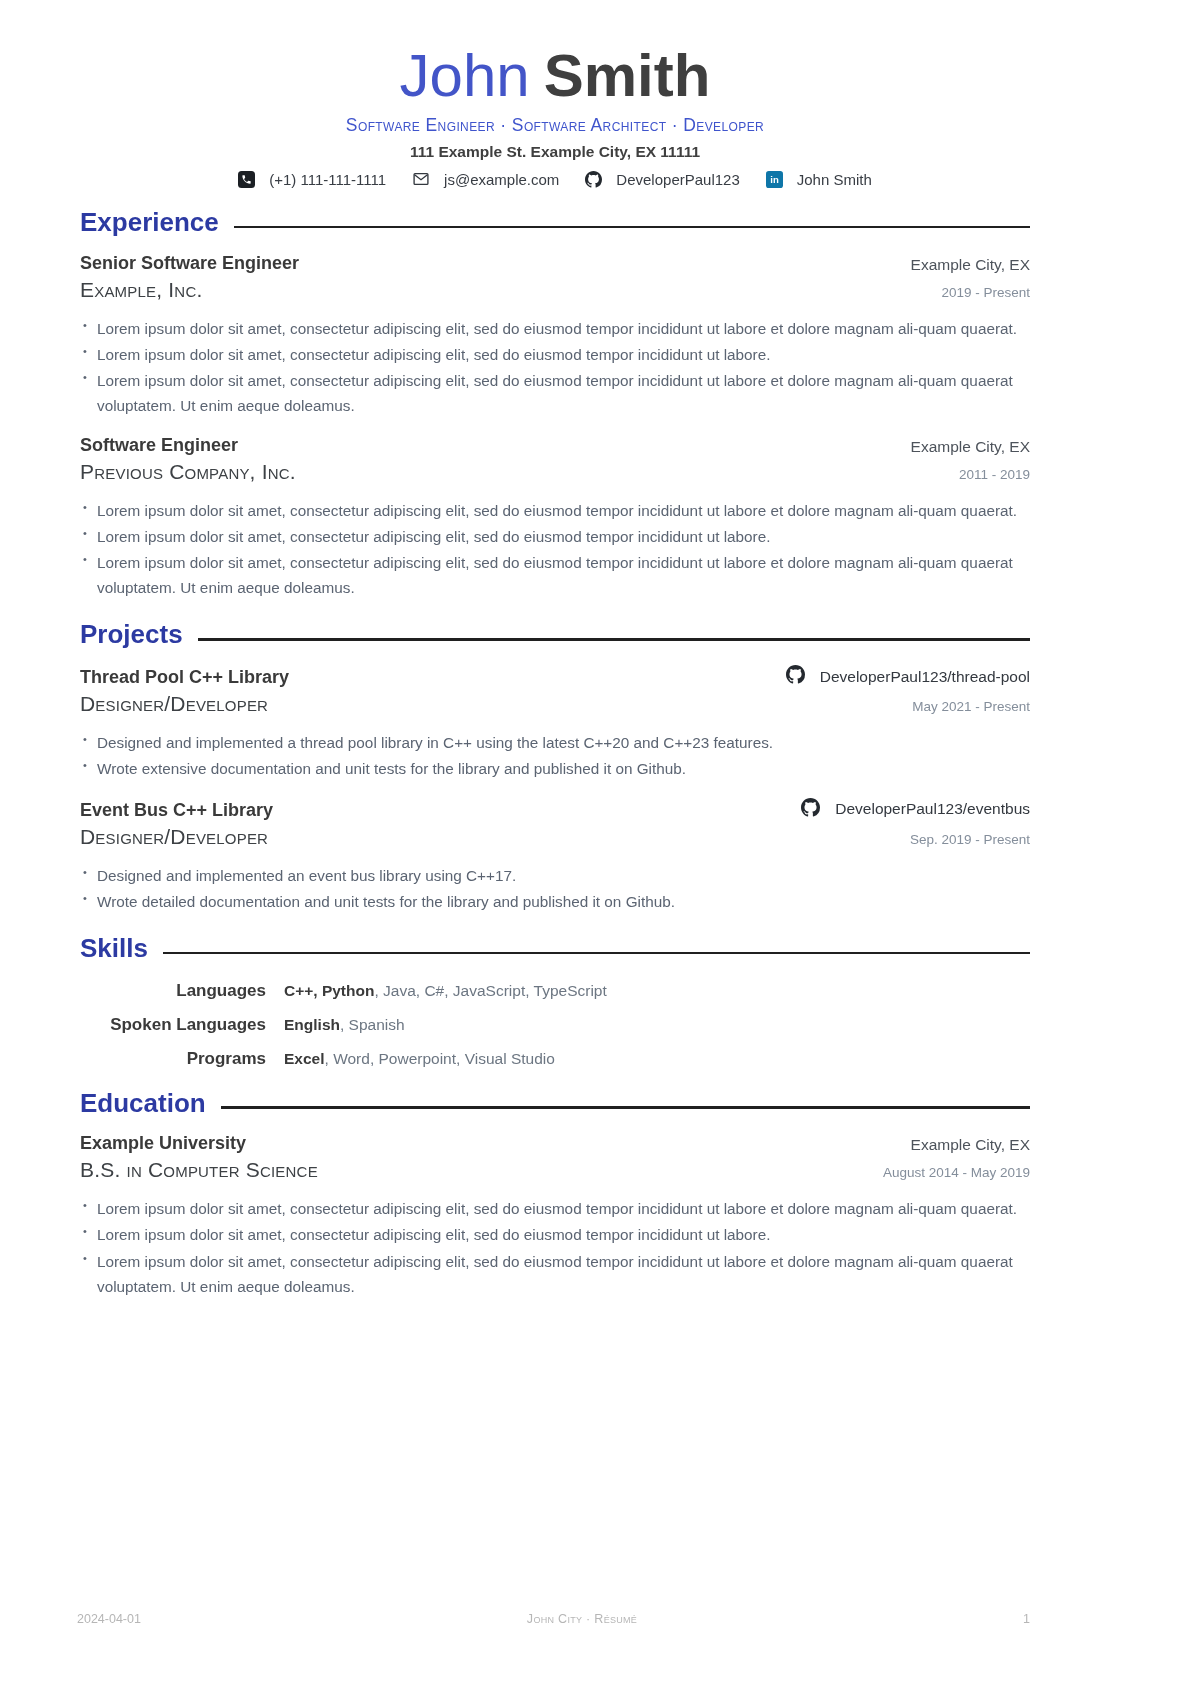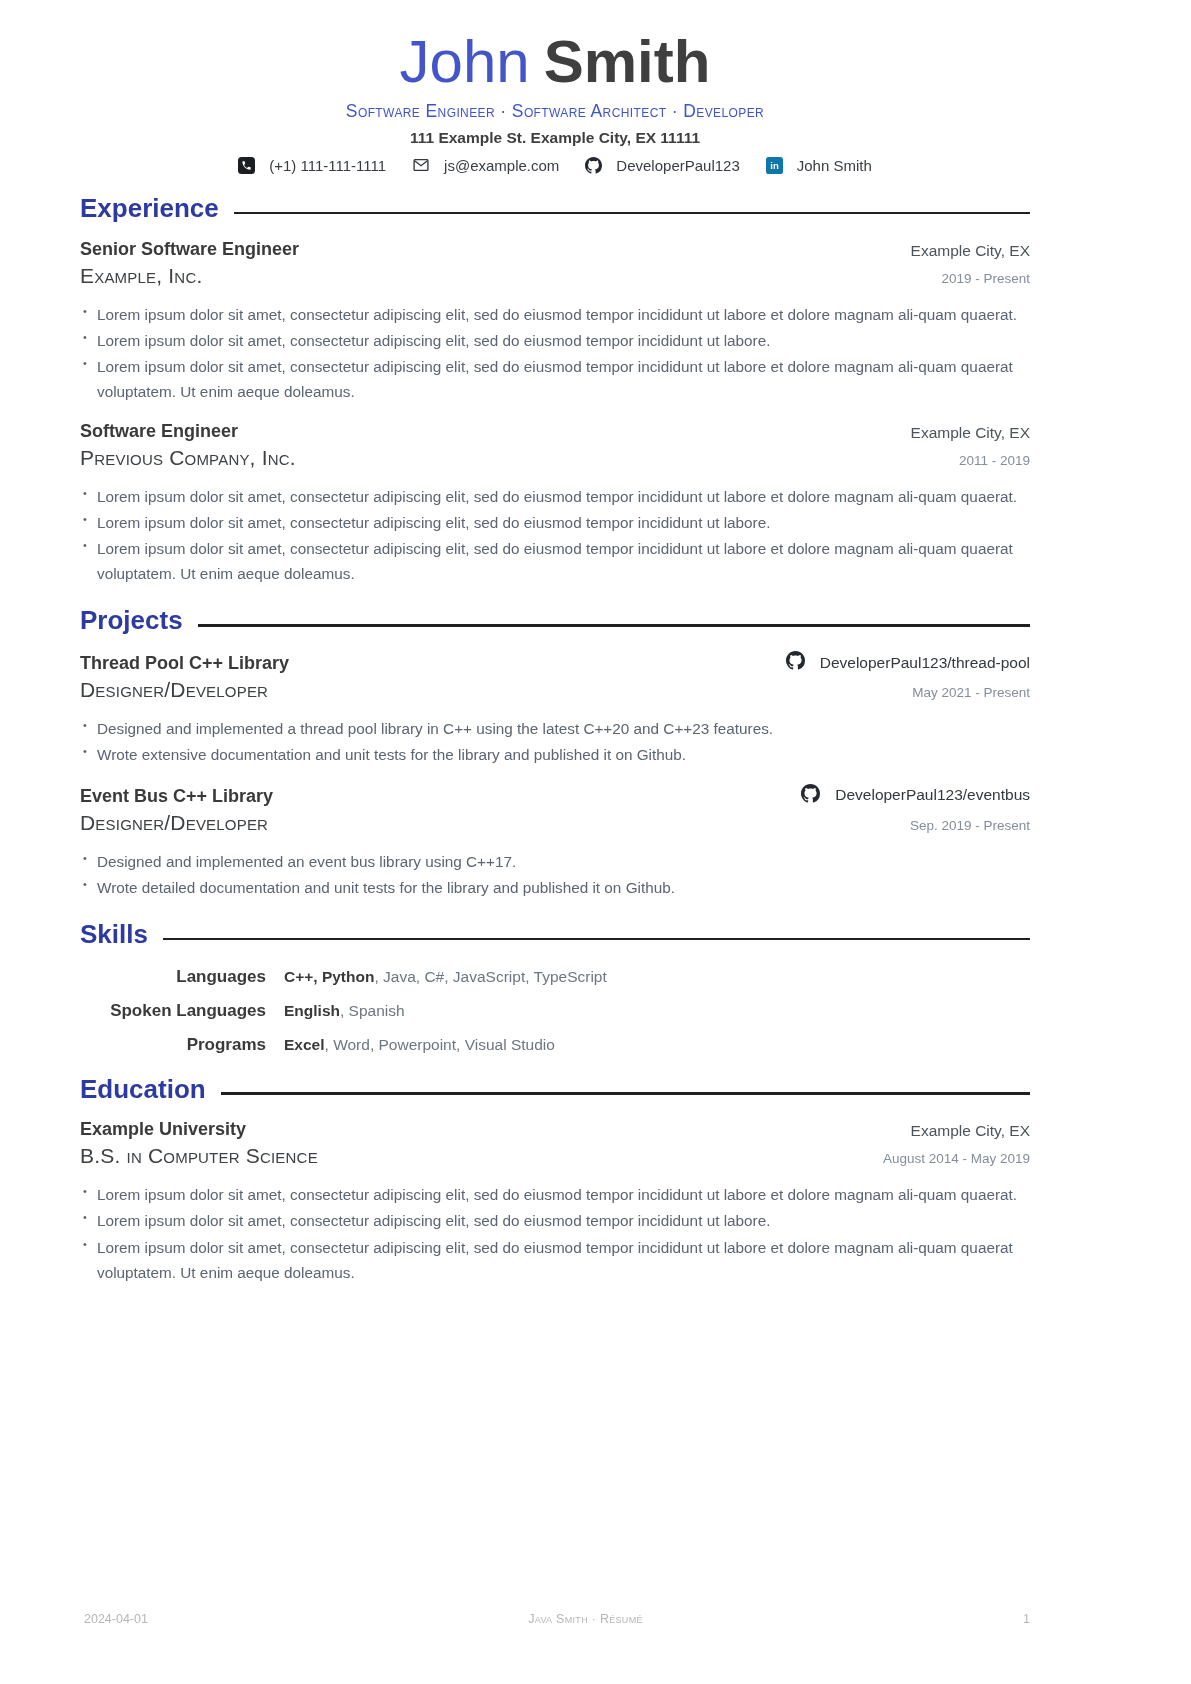--- a/index.html
+++ b/index.html
@@ -14,21 +14,21 @@
   }
   *{box-sizing:border-box;}
   html,body{margin:0;padding:0;}
   body{
     width:1191px;height:1684px;position:relative;background:#ffffff;
     font-family:"Liberation Sans", sans-serif;color:var(--heading-text);
     overflow:hidden;
   }
   .content{position:absolute;left:80px;top:0;width:950px;}
   
-  .header{text-align:center;padding-top:30px;}
+  .header{text-align:center;padding-top:44px;}
   .name{font-size:60px;line-height:1.05;margin:0;font-weight:400;letter-spacing:0;}
   .name .first{color:var(--name-accent);font-weight:300;margin-right:14px;}
   .name .last{color:#3f3f3f;font-weight:700;}
   .tagline{margin-top:8px;font-size:17.5px;font-variant:small-caps;letter-spacing:.4px;color:var(--tagline-accent);font-weight:400;}
   .address{margin-top:7px;font-size:15.5px;font-weight:700;color:#3f3f3f;}
   .contact-row{margin-top:9px;display:flex;justify-content:center;gap:26px;font-size:15px;color:#383d44;}
   .contact{display:inline-flex;align-items:center;gap:14px;cursor:pointer;}
   .contact svg{display:block;}
   
   .section{margin-top:20px;}
@@ -47,21 +47,21 @@
   .bullets{list-style:none;margin:14px 0 0 0;padding:0;font-size:15.3px;line-height:1.65;color:var(--body-text);}
   .bullets li{position:relative;padding-left:17px;margin:1px 0;}
   .bullets .dot{position:absolute;left:3px;top:0;font-size:11px;color:var(--body-text);}
   
   .skill-rows{margin-top:18px;}
   .skill-row{display:flex;margin-bottom:14px;align-items:baseline;}
   .skill-label{width:186px;text-align:right;font-size:17px;font-weight:700;color:#3a3a3a;flex:0 0 186px;}
   .skill-value{margin-left:18px;font-size:15.5px;color:#6c7682;}
   .skill-value .strong{font-weight:700;color:#3a3a3a;}
   
-  .footer{position:absolute;left:84px;right:161px;top:1612px;display:flex;justify-content:space-between;align-items:baseline;color:var(--footer-text);font-size:12.5px;}
+  .footer{position:absolute;left:77px;right:161px;top:1612px;display:flex;justify-content:space-between;align-items:baseline;color:var(--footer-text);font-size:12.5px;}
   .footer .center{font-variant:small-caps;letter-spacing:.3px;}
 </style>
 </head>
 <body>
 
 <div class="content">
 
   <header class="header">
     <h1 class="name">
       <span class="first">John</span><span class="last">Smith</span>
@@ -234,15 +234,15 @@
         <li><span class="dot">•</span><span>Lorem ipsum dolor sit amet, consectetur adipiscing elit, sed do eiusmod tempor incididunt ut labore.</span></li>
         <li><span class="dot">•</span><span>Lorem ipsum dolor sit amet, consectetur adipiscing elit, sed do eiusmod tempor incididunt ut labore et dolore magnam ali-quam quaerat voluptatem. Ut enim aeque doleamus.</span></li>
       </ul>
     </div>
   </section>
 
 </div>
 
 <div class="footer">
   <span>2024-04-01</span>
-  <span class="center">Java Smith · Résumé</span>
+  <span class="center">John City · Résumé</span>
   <span>1</span>
 </div>
 
 </body></html>

